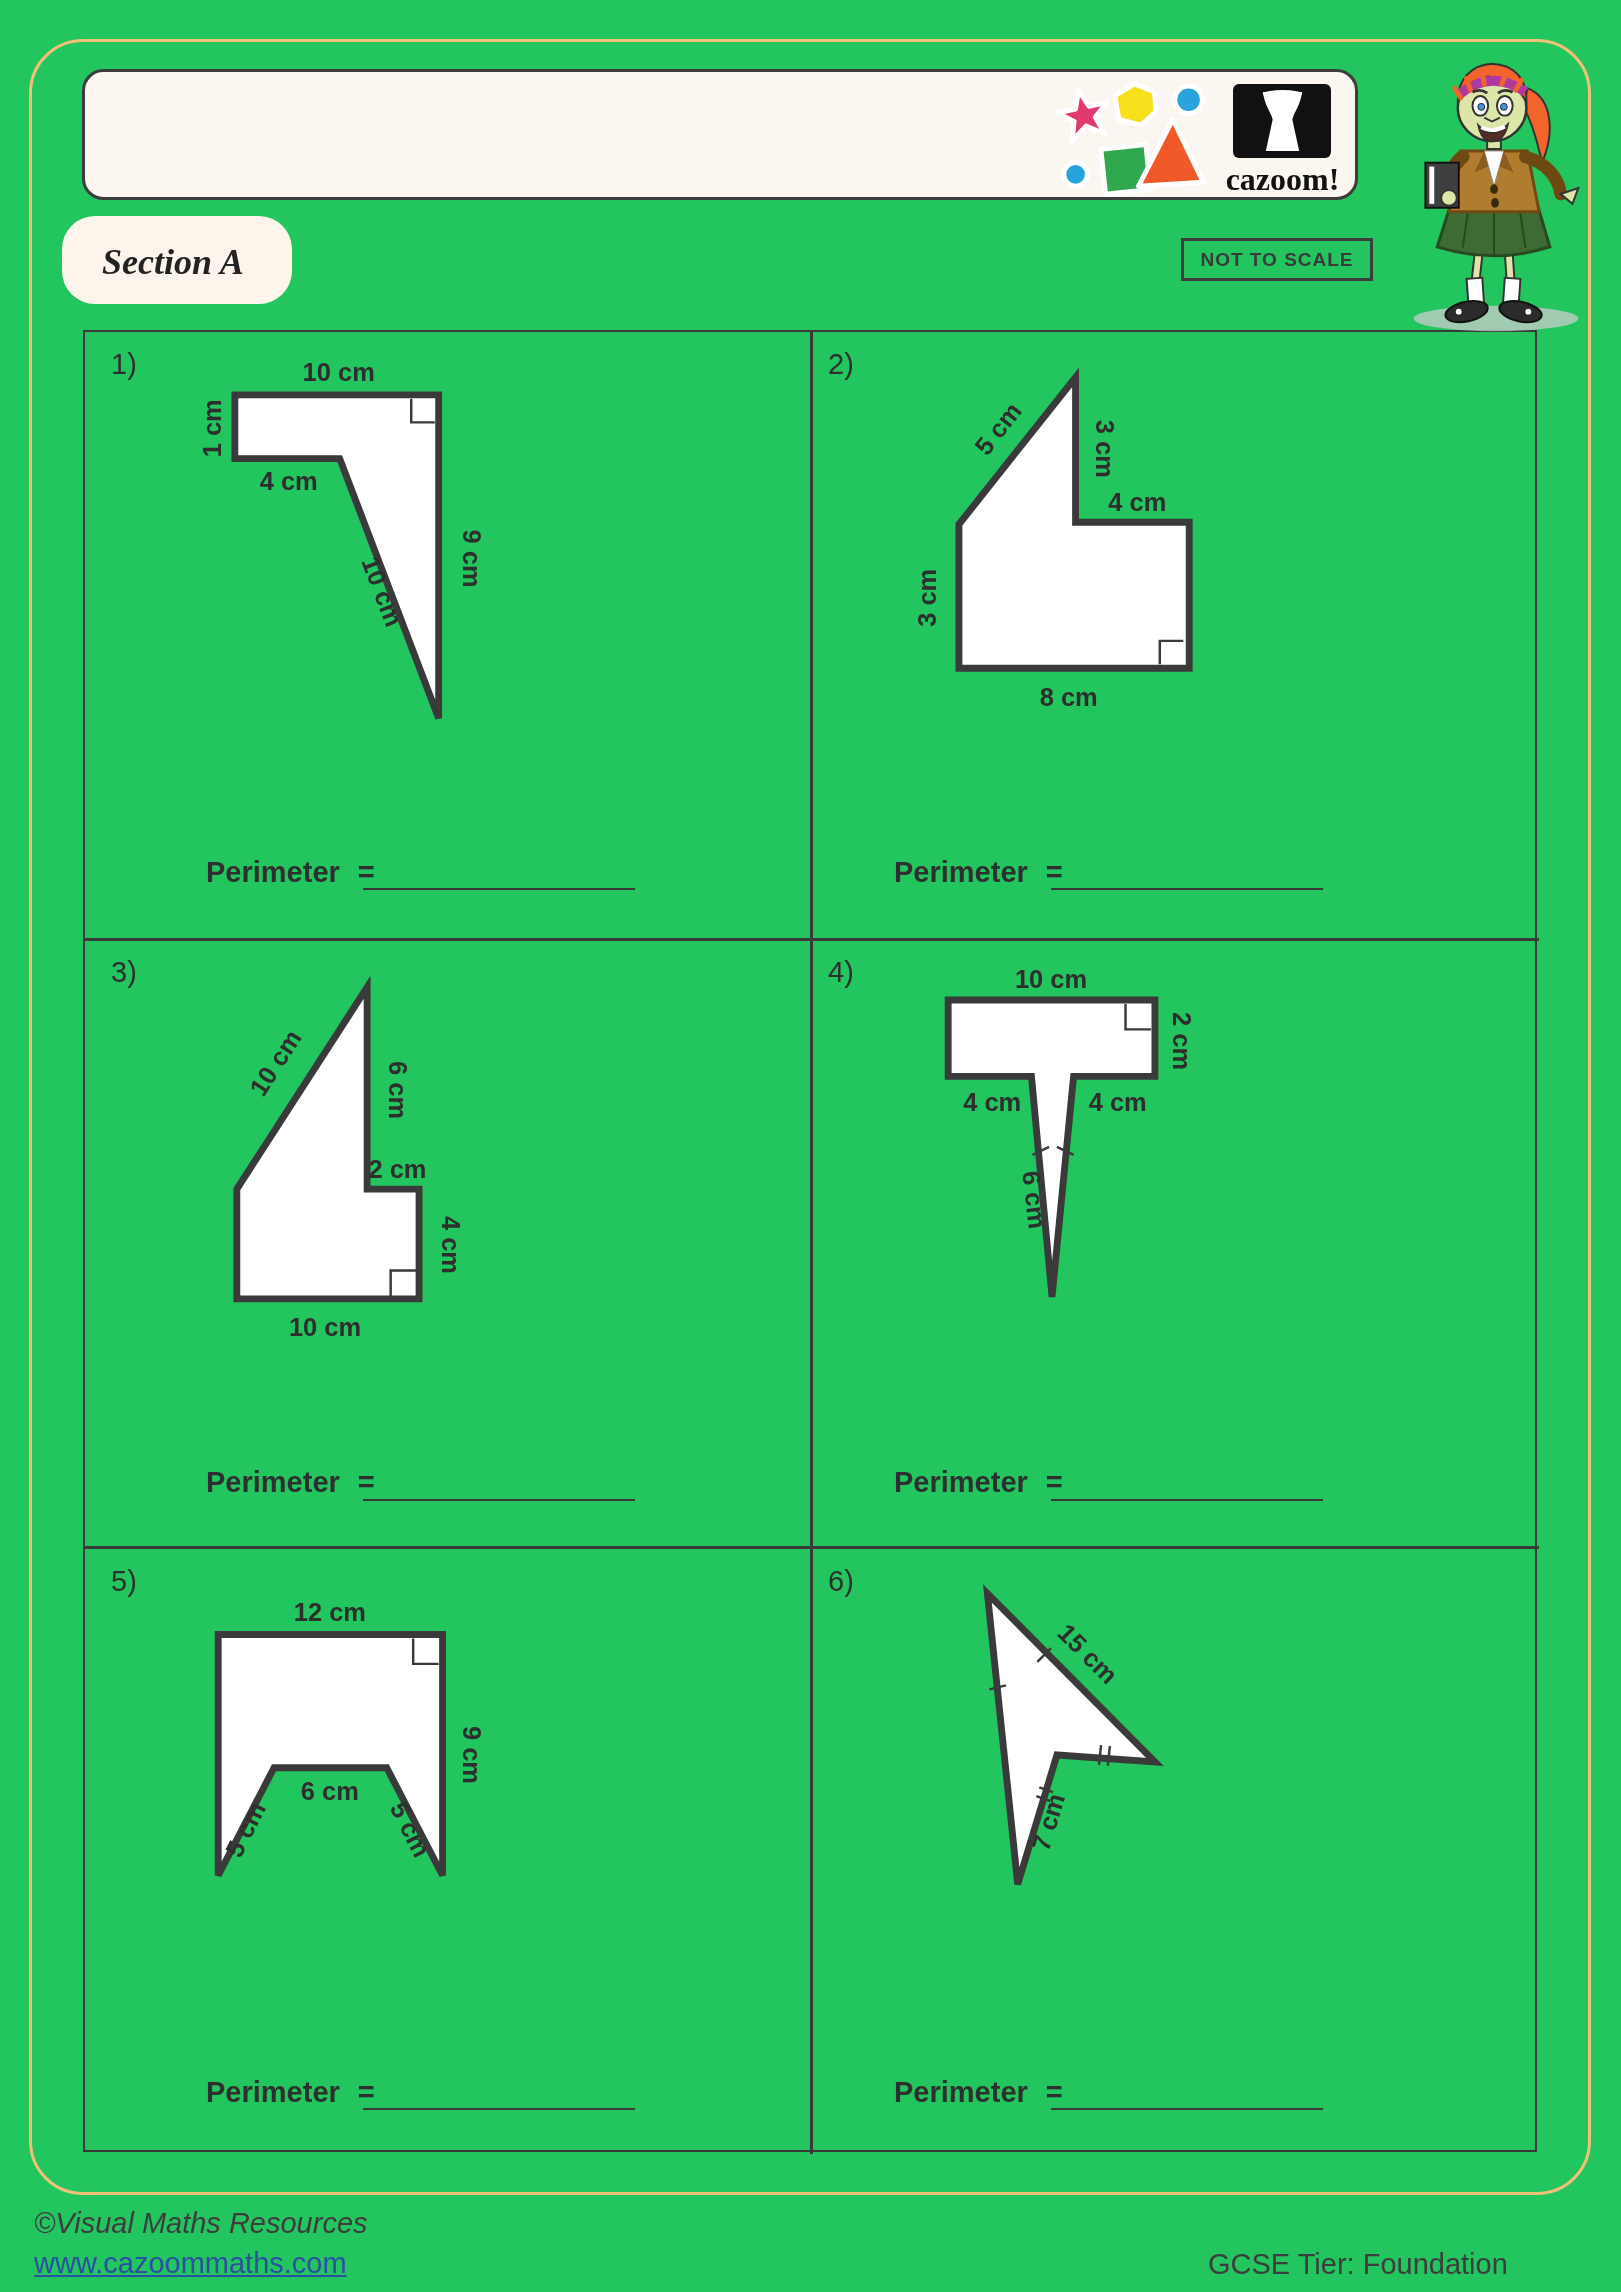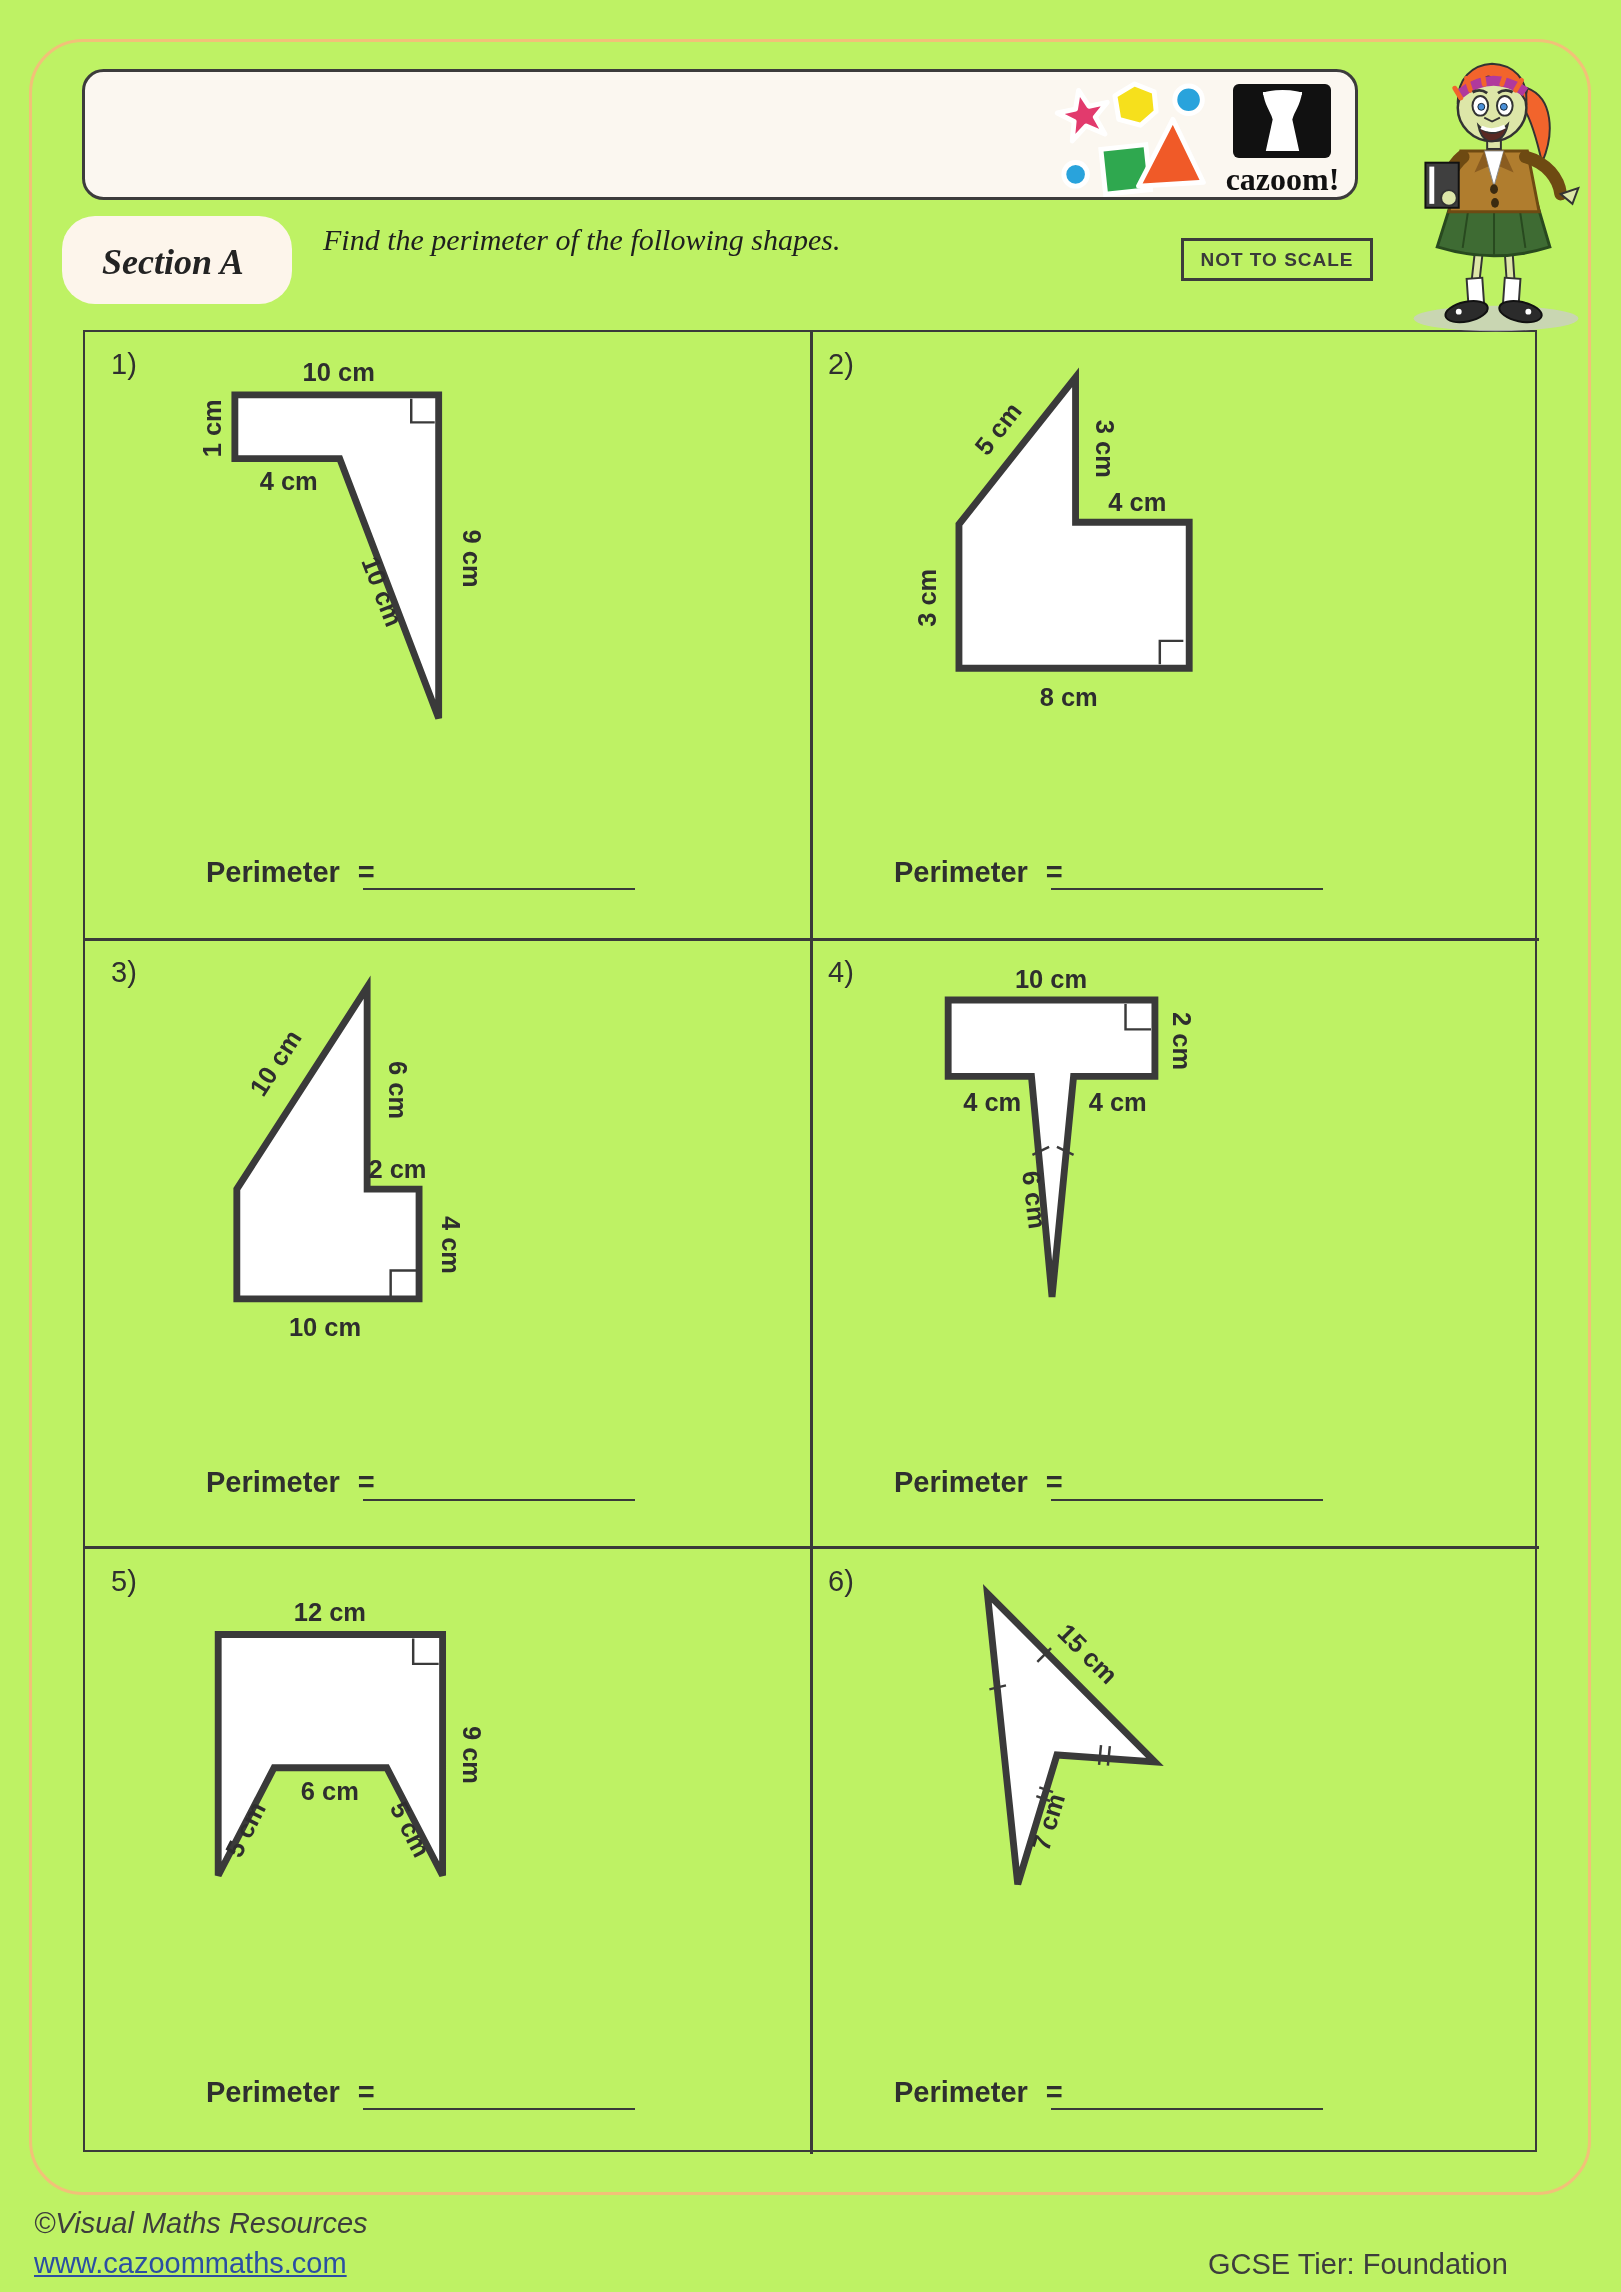--- a/index.html
+++ b/index.html
@@ -1,16 +1,16 @@
 <!DOCTYPE html>
 <html><head>
 <meta charset="utf-8">
 <style>
   html,body{margin:0;padding:0;background:#ffffff;}
-  #canvas{position:relative;width:1621px;height:2293px;background:#bef264;overflow:hidden;
+  #canvas{position:relative;width:1621px;height:2293px;background:#22c55e;overflow:hidden;
           font-family:"Liberation Sans",sans-serif;color:#2e2e2e;}
 
   
   .page-border{position:absolute;left:29px;top:39px;width:1556px;height:2150px;
                border:3.9px solid #f1c178;border-radius:54px;z-index:0;}
 
   
   .title-box{position:absolute;left:82px;top:69px;width:1270px;height:125px;
              background:#fbf7f0;border:3.9px solid #3c3c3c;border-radius:21.6px;z-index:1;}
   .page-title{position:absolute;left:137px;top:94px;font-size:57px;font-weight:bold;
@@ -90,21 +90,20 @@
   <div class="drum-box">
     <svg width="55" height="63" viewBox="0 0 56 64">
       <path d="M8 2 H48 C46 16 40 22 38 30 L45 62 H11 L18 30 C16 22 10 16 8 2 Z" fill="#ffffff"></path>
       <ellipse cx="28" cy="4" rx="20" ry="4" fill="#ffffff"></ellipse>
     </svg>
   </div>
   <div class="brand-text">cazoom!</div>
 
   <div class="section-blob"></div>
   <div class="section-label">Section A</div>
-  <div class="instruction instr1">Find the perimeter of the following shapes.</div>
   <div class="nts-box">
     <span class="nts-text">NOT TO SCALE</span>
   </div>
 
   <div class="grid-frame"></div>
   <div class="grid-vline"></div>
   <div class="grid-hline h1"></div>
   <div class="grid-hline h2"></div>
 
   <div class="panel-num" style="left:111px;top:348px;">1)</div>

